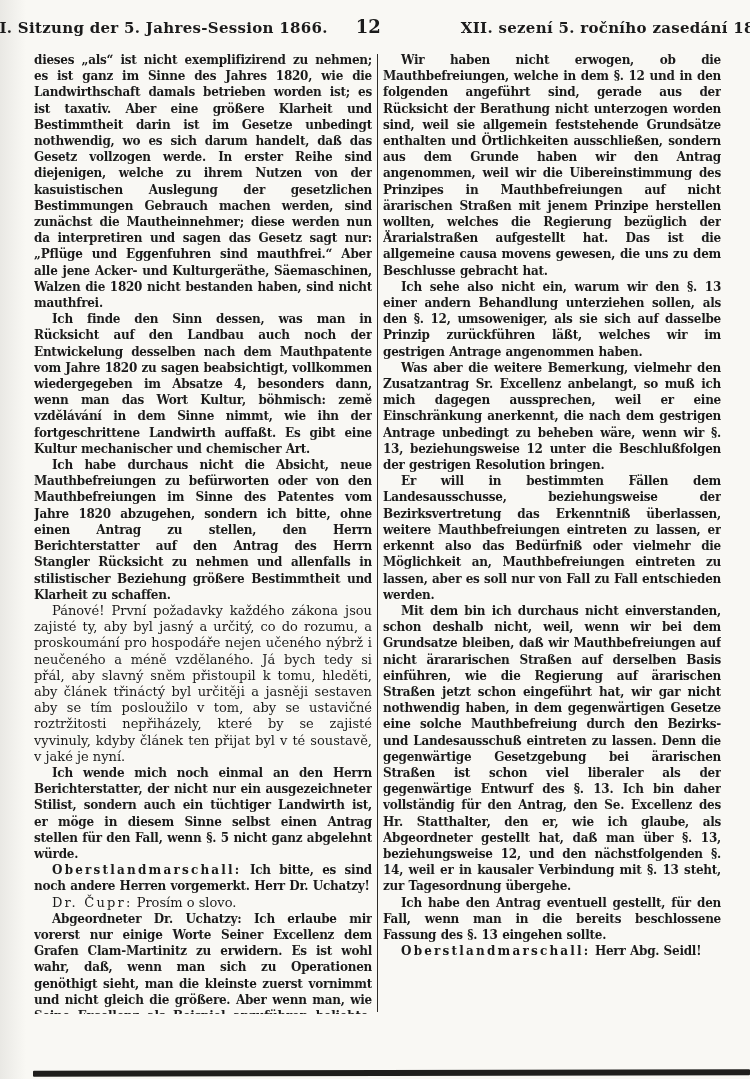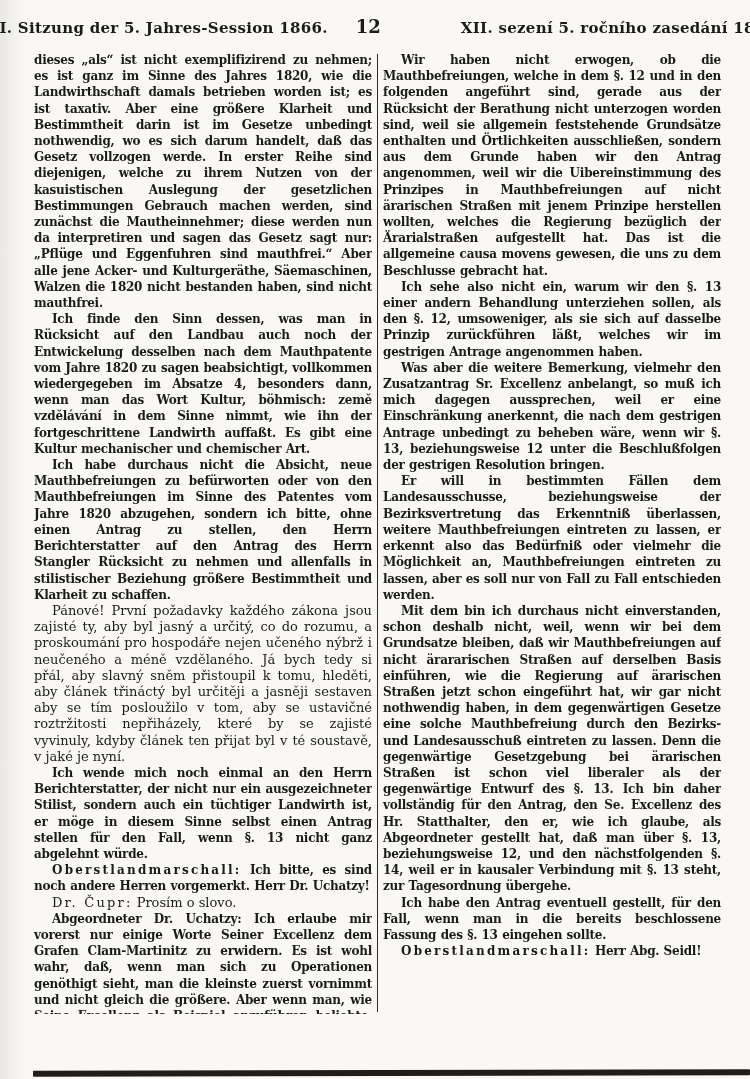--- a/index.html
+++ b/index.html
@@ -71,21 +71,21 @@
     <span class="h-num">12</span>
     <span class="h-right">XII. sezení 5. ročního zasedání 1866.</span>
   </div>
 
   <div class="content">
     <div class="column" id="col-left">
         <p class="para fraktur noindent">dieses „als“ ist nicht exemplifizirend zu nehmen; es ist ganz im Sinne des Jahres 1820, wie die Landwirthschaft damals betrieben worden ist; es ist taxativ. Aber eine größere Klarheit und Bestimmtheit darin ist im Gesetze unbedingt nothwendig, wo es sich darum handelt, daß das Gesetz vollzogen werde. In erster Reihe sind diejenigen, welche zu ihrem Nutzen von der kasuistischen Auslegung der gesetzlichen Bestimmungen Gebrauch machen werden, sind zunächst die Mautheinnehmer; diese werden nun da interpretiren und sagen das Gesetz sagt nur: „Pflüge und Eggenfuhren sind mauthfrei.“ Aber alle jene Acker- und Kulturgeräthe, Säemaschinen, Walzen die 1820 nicht bestanden haben, sind nicht mauthfrei.</p>
         <p class="para fraktur">Ich finde den Sinn dessen, was man in Rücksicht auf den Landbau auch noch der Entwickelung desselben nach dem Mauthpatente vom Jahre 1820 zu sagen beabsichtigt, vollkommen wiedergegeben im Absatze 4, besonders dann, wenn man das Wort Kultur, böhmisch: země vzdělávání in dem Sinne nimmt, wie ihn der fortgeschrittene Landwirth auffaßt. Es gibt eine Kultur mechanischer und chemischer Art.</p>
         <p class="para fraktur">Ich habe durchaus nicht die Absicht, neue Mauthbefreiungen zu befürworten oder von den Mauthbefreiungen im Sinne des Patentes vom Jahre 1820 abzugehen, sondern ich bitte, ohne einen Antrag zu stellen, den Herrn Berichterstatter auf den Antrag des Herrn Stangler Rücksicht zu nehmen und allenfalls in stilistischer Beziehung größere Bestimmtheit und Klarheit zu schaffen.</p>
         <p class="para antiqua">Pánové! První požadavky každého zákona jsou zajisté ty, aby byl jasný a určitý, co do rozumu, a proskoumání pro hospodáře nejen učeného nýbrž i neučeného a méně vzdělaného. Já bych tedy si přál, aby slavný sněm přistoupil k tomu, hleděti, aby článek třináctý byl určitěji a jasněji sestaven aby se tím posloužilo v tom, aby se ustavičné roztržitosti nepřiházely, které by se zajisté vyvinuly, kdyby článek ten přijat byl v té soustavě, v jaké je nyní.</p>
-        <p class="para fraktur">Ich wende mich noch einmal an den Herrn Berichterstatter, der nicht nur ein ausgezeichneter Stilist, sondern auch ein tüchtiger Landwirth ist, er möge in diesem Sinne selbst einen Antrag stellen für den Fall, wenn §. 13 nicht ganz abgelehnt würde.</p>
+        <p class="para fraktur">Ich wende mich noch einmal an den Herrn Berichterstatter, der nicht nur ein ausgezeichneter Stilist, sondern auch ein tüchtiger Landwirth ist, er möge in diesem Sinne selbst einen Antrag stellen für den Fall, wenn §. 5 nicht ganz abgelehnt würde.</p>
         <p class="para fraktur"><span class="speaker spaced">Oberstlandmarschall:</span> Ich bitte, es sind noch andere Herren vorgemerkt. Herr Dr. Uchatzy!</p>
         <p class="para antiqua"><span class="speaker spaced">Dr. Čupr:</span> Prosím o slovo.</p>
         <p class="para fraktur"><span class="speaker">Abgeordneter Dr. Uchatzy:</span> Ich erlaube mir vorerst nur einige Worte Seiner Excellenz dem Grafen Clam-Martinitz zu erwidern. Es ist wohl wahr, daß, wenn man sich zu Operationen genöthigt sieht, man die kleinste zuerst vornimmt und nicht gleich die größere. Aber wenn man, wie Seine Excellenz als Beispiel anzuführen beliebte, die Hand in der Weise abschneidet, daß man auch den Arm abschneiden muß, so wird man sich wohl</p>
       </div>
     <div class="divider"></div>
     <div class="column" id="col-right">
         <p class="para fraktur">Wir haben nicht erwogen, ob die Mauthbefreiungen, welche in dem §. 12 und in den folgenden angeführt sind, gerade aus der Rücksicht der Berathung nicht unterzogen worden sind, weil sie allgemein feststehende Grundsätze enthalten und Örtlichkeiten ausschließen, sondern aus dem Grunde haben wir den Antrag angenommen, weil wir die Uibereinstimmung des Prinzipes in Mauthbefreiungen auf nicht ärarischen Straßen mit jenem Prinzipe herstellen wollten, welches die Regierung bezüglich der Ärarialstraßen aufgestellt hat. Das ist die allgemeine causa movens gewesen, die uns zu dem Beschlusse gebracht hat.</p>
         <p class="para fraktur">Ich sehe also nicht ein, warum wir den §. 13 einer andern Behandlung unterziehen sollen, als den §. 12, umsoweniger, als sie sich auf dasselbe Prinzip zurückführen läßt, welches wir im gestrigen Antrage angenommen haben.</p>
         <p class="para fraktur">Was aber die weitere Bemerkung, vielmehr den Zusatzantrag Sr. Excellenz anbelangt, so muß ich mich dagegen aussprechen, weil er eine Einschränkung anerkennt, die nach dem gestrigen Antrage unbedingt zu beheben wäre, wenn wir §. 13, beziehungsweise 12 unter die Beschlußfolgen der gestrigen Resolution bringen.</p>
         <p class="para fraktur">Er will in bestimmten Fällen dem Landesausschusse, beziehungsweise der Bezirksvertretung das Erkenntniß überlassen, weitere Mauthbefreiungen eintreten zu lassen, er erkennt also das Bedürfniß oder vielmehr die Möglichkeit an, Mauthbefreiungen eintreten zu lassen, aber es soll nur von Fall zu Fall entschieden werden.</p>

